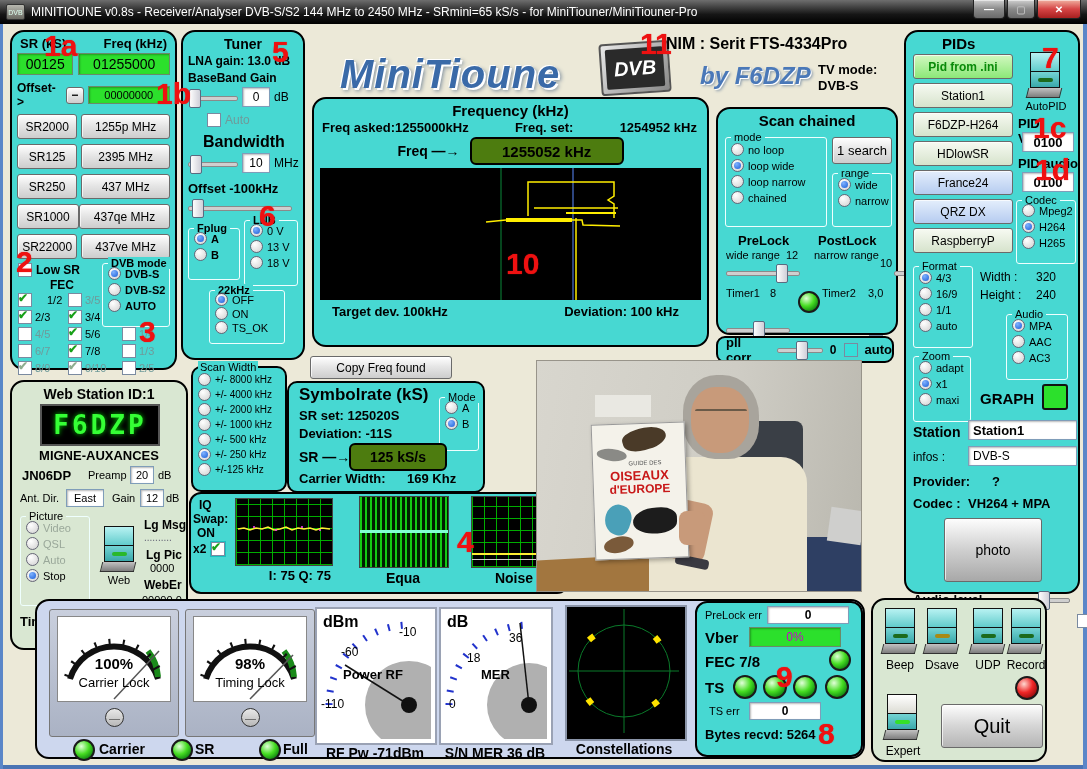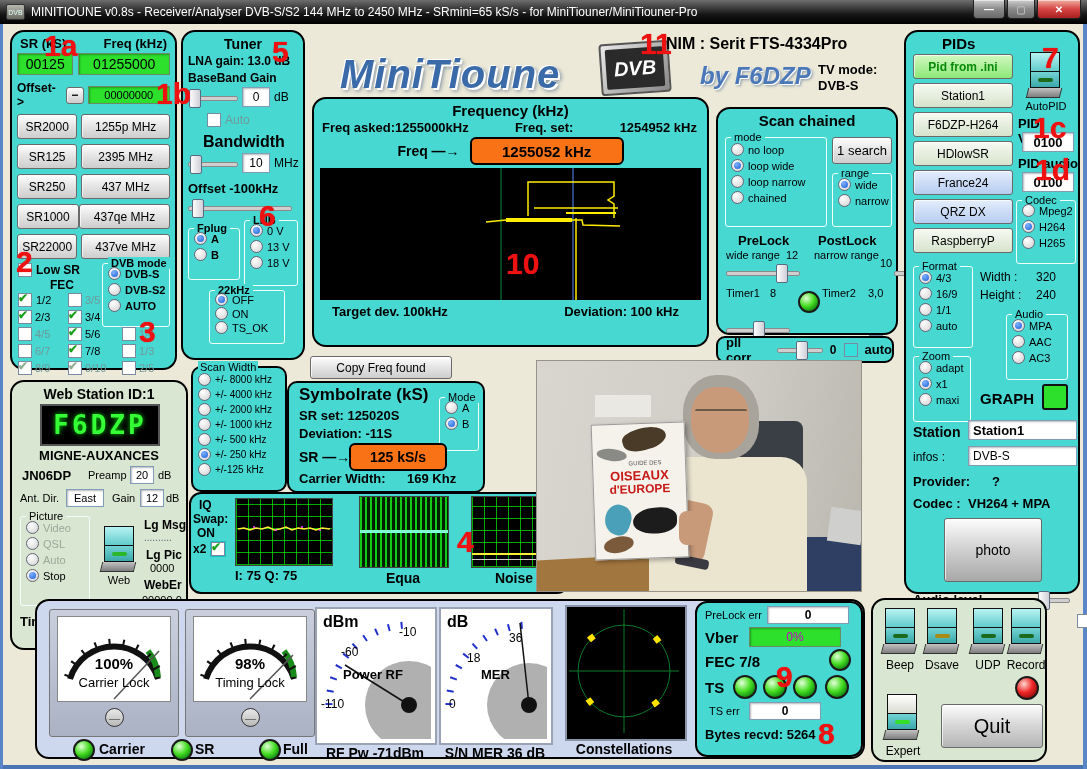--- a/index.html
+++ b/index.html
@@ -45,21 +45,21 @@
     background:radial-gradient(circle at 35% 30%,#ffd8d0,#ee2727 45%,#8a0a0a 85%);}
   .btn{background:linear-gradient(#ffffff,#e6e6e6 45%,#cdcdcd);border:1px solid #6a6a6a;border-radius:3px;
     display:flex;align-items:center;justify-content:center;font-size:12px;box-shadow:inset 1px 1px 0 rgba(255,255,255,.7);}
   .btn.grnb{background:linear-gradient(#d2f8c0,#8ce878);color:#0a8a0a;font-weight:bold;}
   .btn.blub{background:linear-gradient(#e4eefc,#b6ccf0);}
   .btn.palb{background:linear-gradient(#f7faf2,#d6e3cc);}
   .wfield{background:#fff;border:1px solid #7f9db9;box-shadow:inset 1px 1px 2px rgba(0,0,0,.28);
     display:flex;align-items:center;justify-content:center;}
   .gfield{background:#2ce02c;border:1px solid #6a8a6a;box-shadow:inset 1px 1px 2px rgba(0,0,0,.3);
     display:flex;align-items:center;justify-content:center;font-weight:normal;}
-  .gdisp{background:#f97316;border:2px solid #000;border-radius:6px;display:flex;align-items:center;justify-content:center;font-weight:bold;}
+  .gdisp{background:#4d7c0f;border:2px solid #000;border-radius:6px;display:flex;align-items:center;justify-content:center;font-weight:bold;}
   .ann{position:absolute;color:#ee1111;font-weight:bold;font-size:30px;z-index:99;line-height:28px;text-shadow:0 0 1px #e11;}
   
   .sw{position:relative;width:30px;}
   .sw .stop{height:18px;background:linear-gradient(#b8f2f2,#62cccc);border:1px solid #111;border-bottom:none;}
   .sw .stop.up{background:linear-gradient(#ffffff,#dcdcd4);}
   .sw .smid{height:15px;background:linear-gradient(#74d4d4,#3aa8aa);border:1px solid #111;display:flex;align-items:center;justify-content:center;}
   .sw .ind{width:15px;height:4px;border-radius:2px;background:#1c6a1c;}
   .sw .sbase{height:9px;background:linear-gradient(#c2c2c2,#7e7e7e);border:1px solid #333;border-top:none;transform:skewX(-14deg);margin-left:-3px;width:32px;}
   .scope{position:absolute;background:#000;border:1px solid #444;
     background-image:repeating-linear-gradient(90deg,rgba(0,190,0,.9) 0 1px,transparent 1px 12px),
@@ -147,21 +147,21 @@
           </div>
         <div class="rrow b">
             <span class="radio"></span>
             <span>DVB-S2</span>
           </div>
         <div class="rrow b">
             <span class="radio"></span>
             <span>AUTO</span>
           </div>
       </div>
-      <div class="abs" style="left:6px;top:30px;font-size:11px;display:flex;gap:4px;align-items:center">
+      <div class="abs" style="left:6px;top:30px;font-size:11px;display:flex;gap:15px;align-items:center">
           <span class="chk on"></span>
           <span>1/2</span>
         </div>
       <div class="abs" style="left:56px;top:30px;font-size:11px;display:flex;gap:3px;align-items:center">
           <span class="chk"></span>
           <span class="dim">3/5</span>
         </div>
       <div class="abs" style="left:6px;top:47px;font-size:11px;display:flex;gap:3px;align-items:center">
           <span class="chk on"></span>
           <span>2/3</span>
@@ -615,21 +615,21 @@
       <span class="chk on abs" style="left:20px;top:48px;outline:1px solid #18c0c0"></span>
       <div class="scope" style="left:44px;top:4px;width:96px;height:66px">
         <svg width="96" height="66">
           <polyline points="2,30 8,29 14,31 20,29 26,30 32,28 38,31 44,30 50,28 56,31 62,29 68,30 74,29 80,31 86,29 94,30" fill="none" stroke="#ffee33" stroke-width="1.6"></polyline>
           <circle cx="18" cy="28" r="1" fill="#ff44ff"></circle>
             <circle cx="40" cy="31" r="1" fill="#ff44ff"></circle>
             <circle cx="66" cy="28" r="1" fill="#ff44ff"></circle>
             <circle cx="84" cy="31" r="1" fill="#ff44ff"></circle>
         </svg>
       </div>
-      <div class="b abs" style="left:44px;top:74px;width:96px;text-align:left;font-size:13px">I: 75 Q: 75</div>
+      <div class="b abs" style="left:44px;top:74px;width:96px;text-align:right;font-size:13px">I: 75 Q: 75</div>
       <div class="abs" style="left:168px;top:2px;width:88px;height:70px;border:1px solid #444;background:#020;
            background-image:repeating-linear-gradient(90deg,rgba(20,210,20,.95) 0 2px,rgba(0,30,0,1) 2px 5px),repeating-linear-gradient(0deg,rgba(0,0,0,.5) 0 2px,transparent 2px 9px)">
         <div style="position:absolute;left:0;right:0;top:33px;height:3px;background:#7fffd4"></div>
       </div>
       <div class="b abs" style="left:168px;top:76px;width:88px;text-align:center;font-size:14px">Equa</div>
       <div class="scope" style="left:280px;top:2px;width:86px;height:70px">
         <div style="position:absolute;left:0;right:0;top:56px;height:2px;background:#ffee33"></div>
         <div style="position:absolute;left:0;right:0;top:62px;height:1px;background:#cfcfcf"></div>
       </div>
       <div class="b abs" style="left:280px;top:76px;width:86px;text-align:center;font-size:14px">Noise</div>

